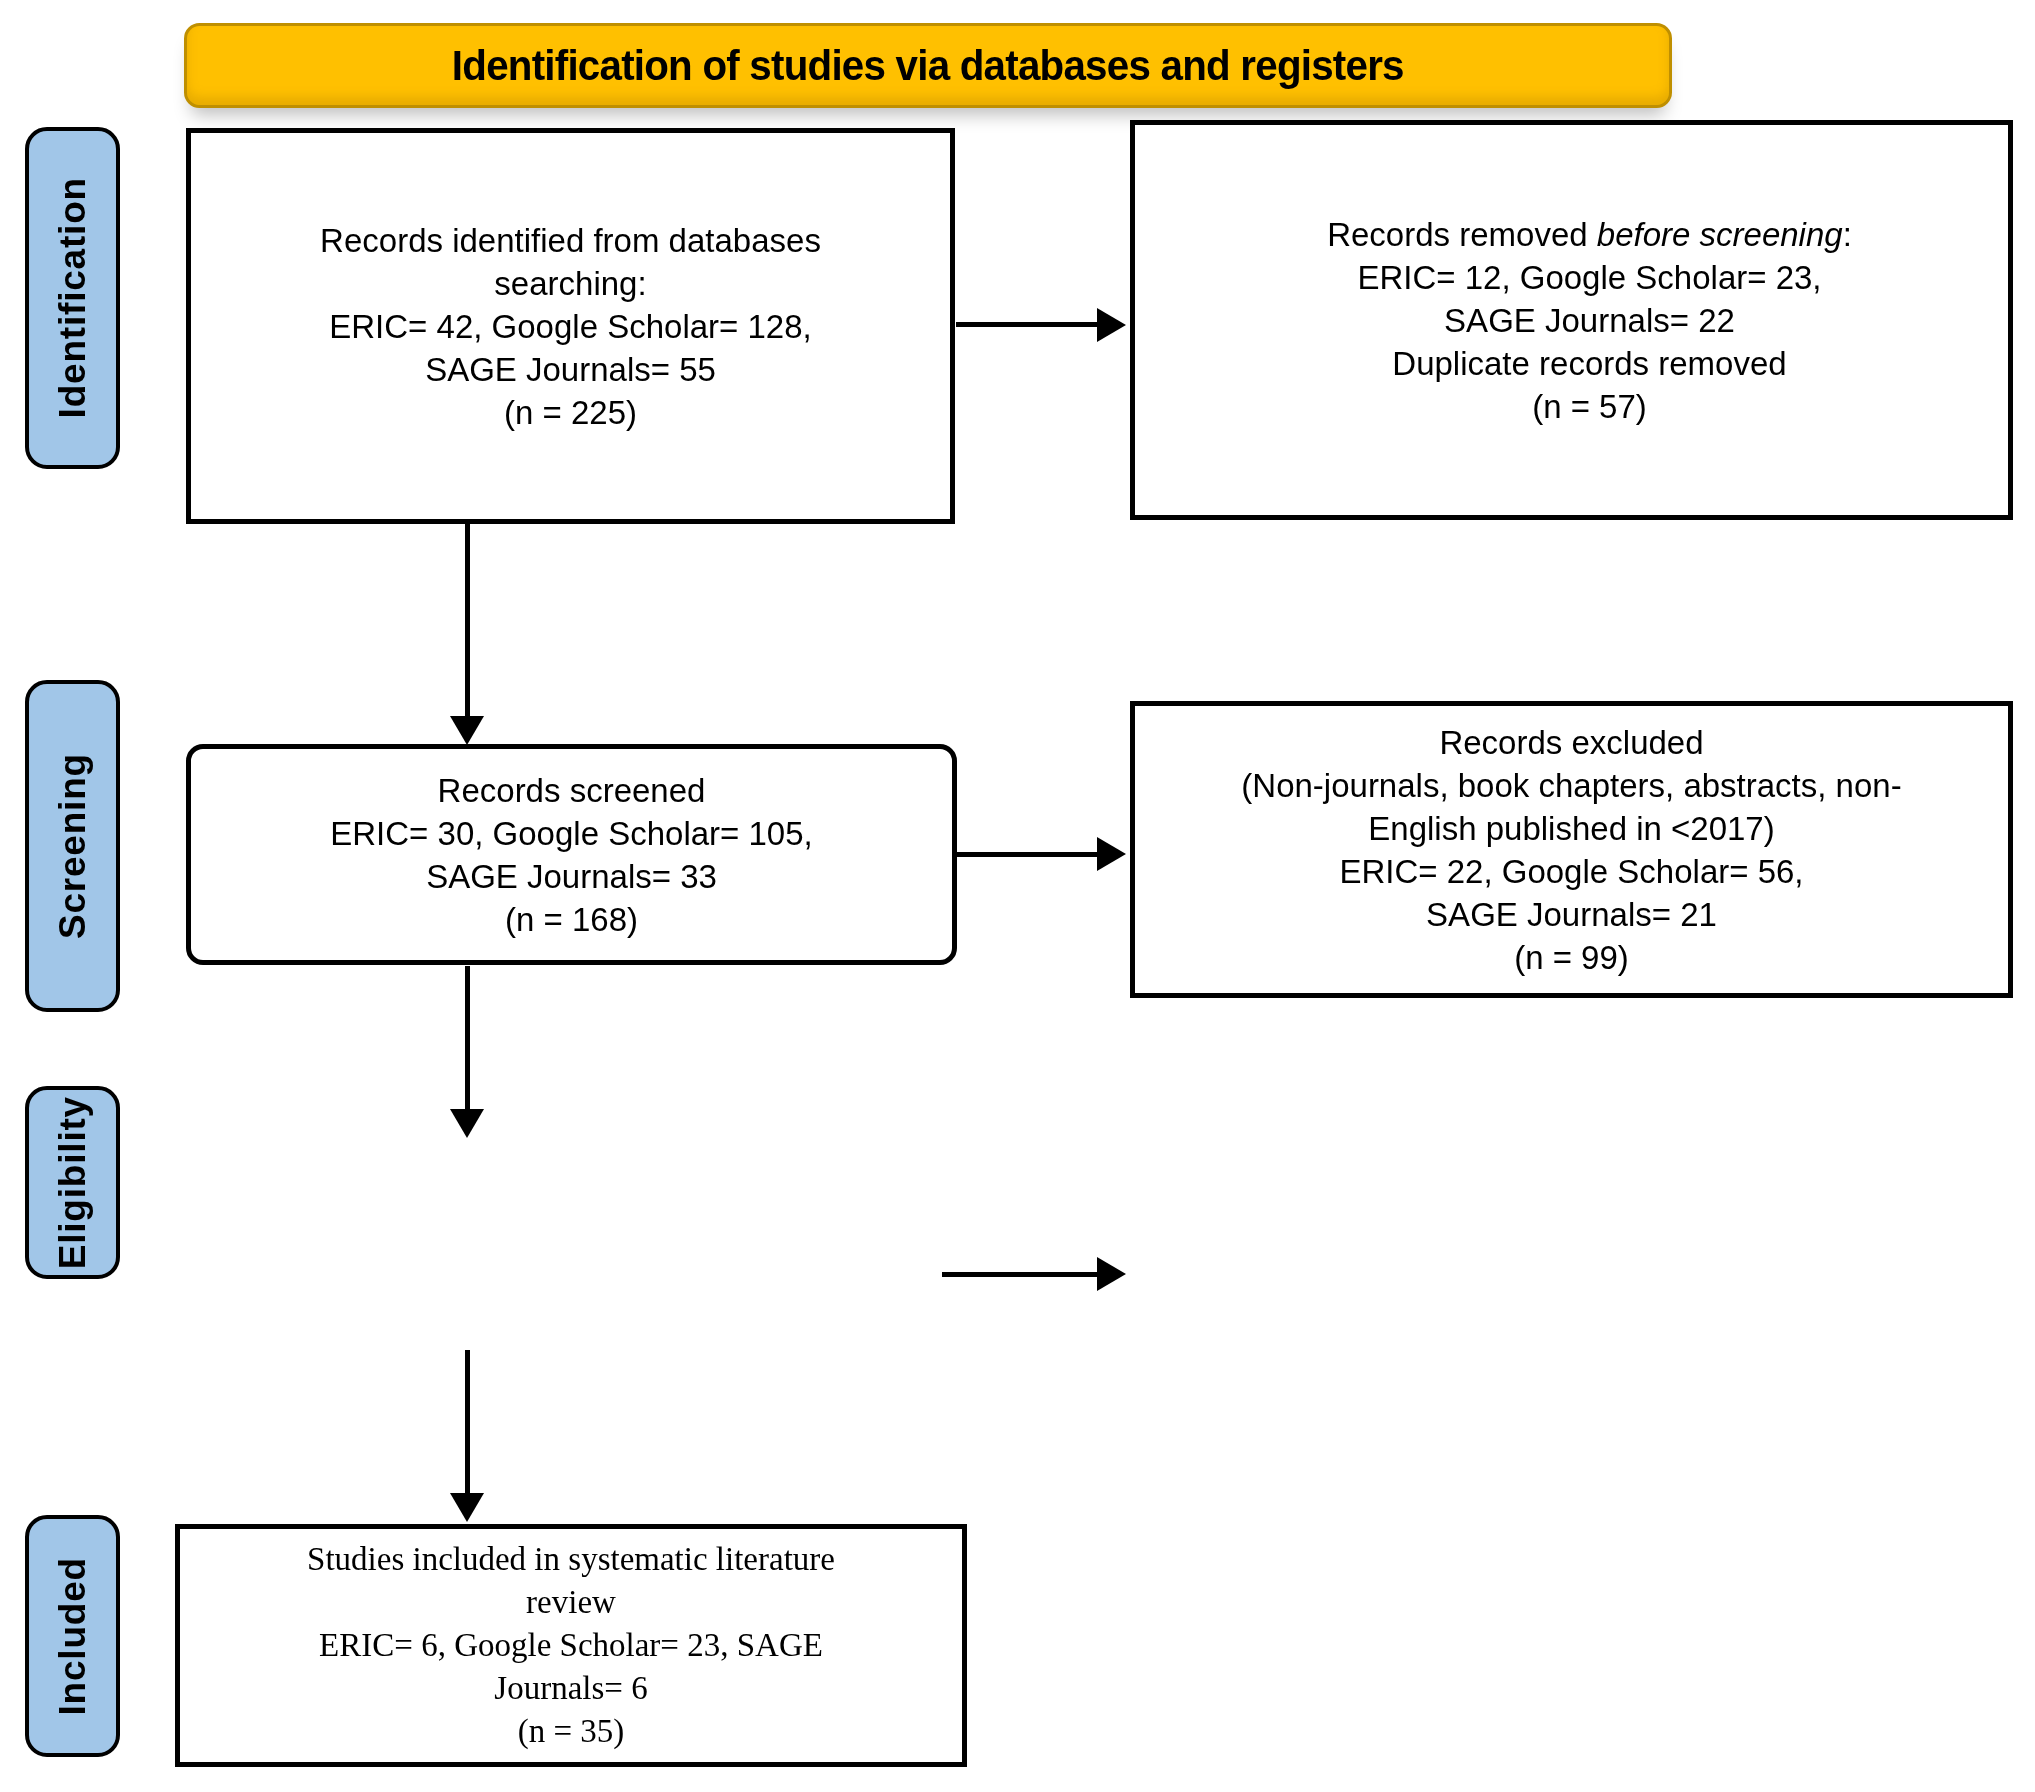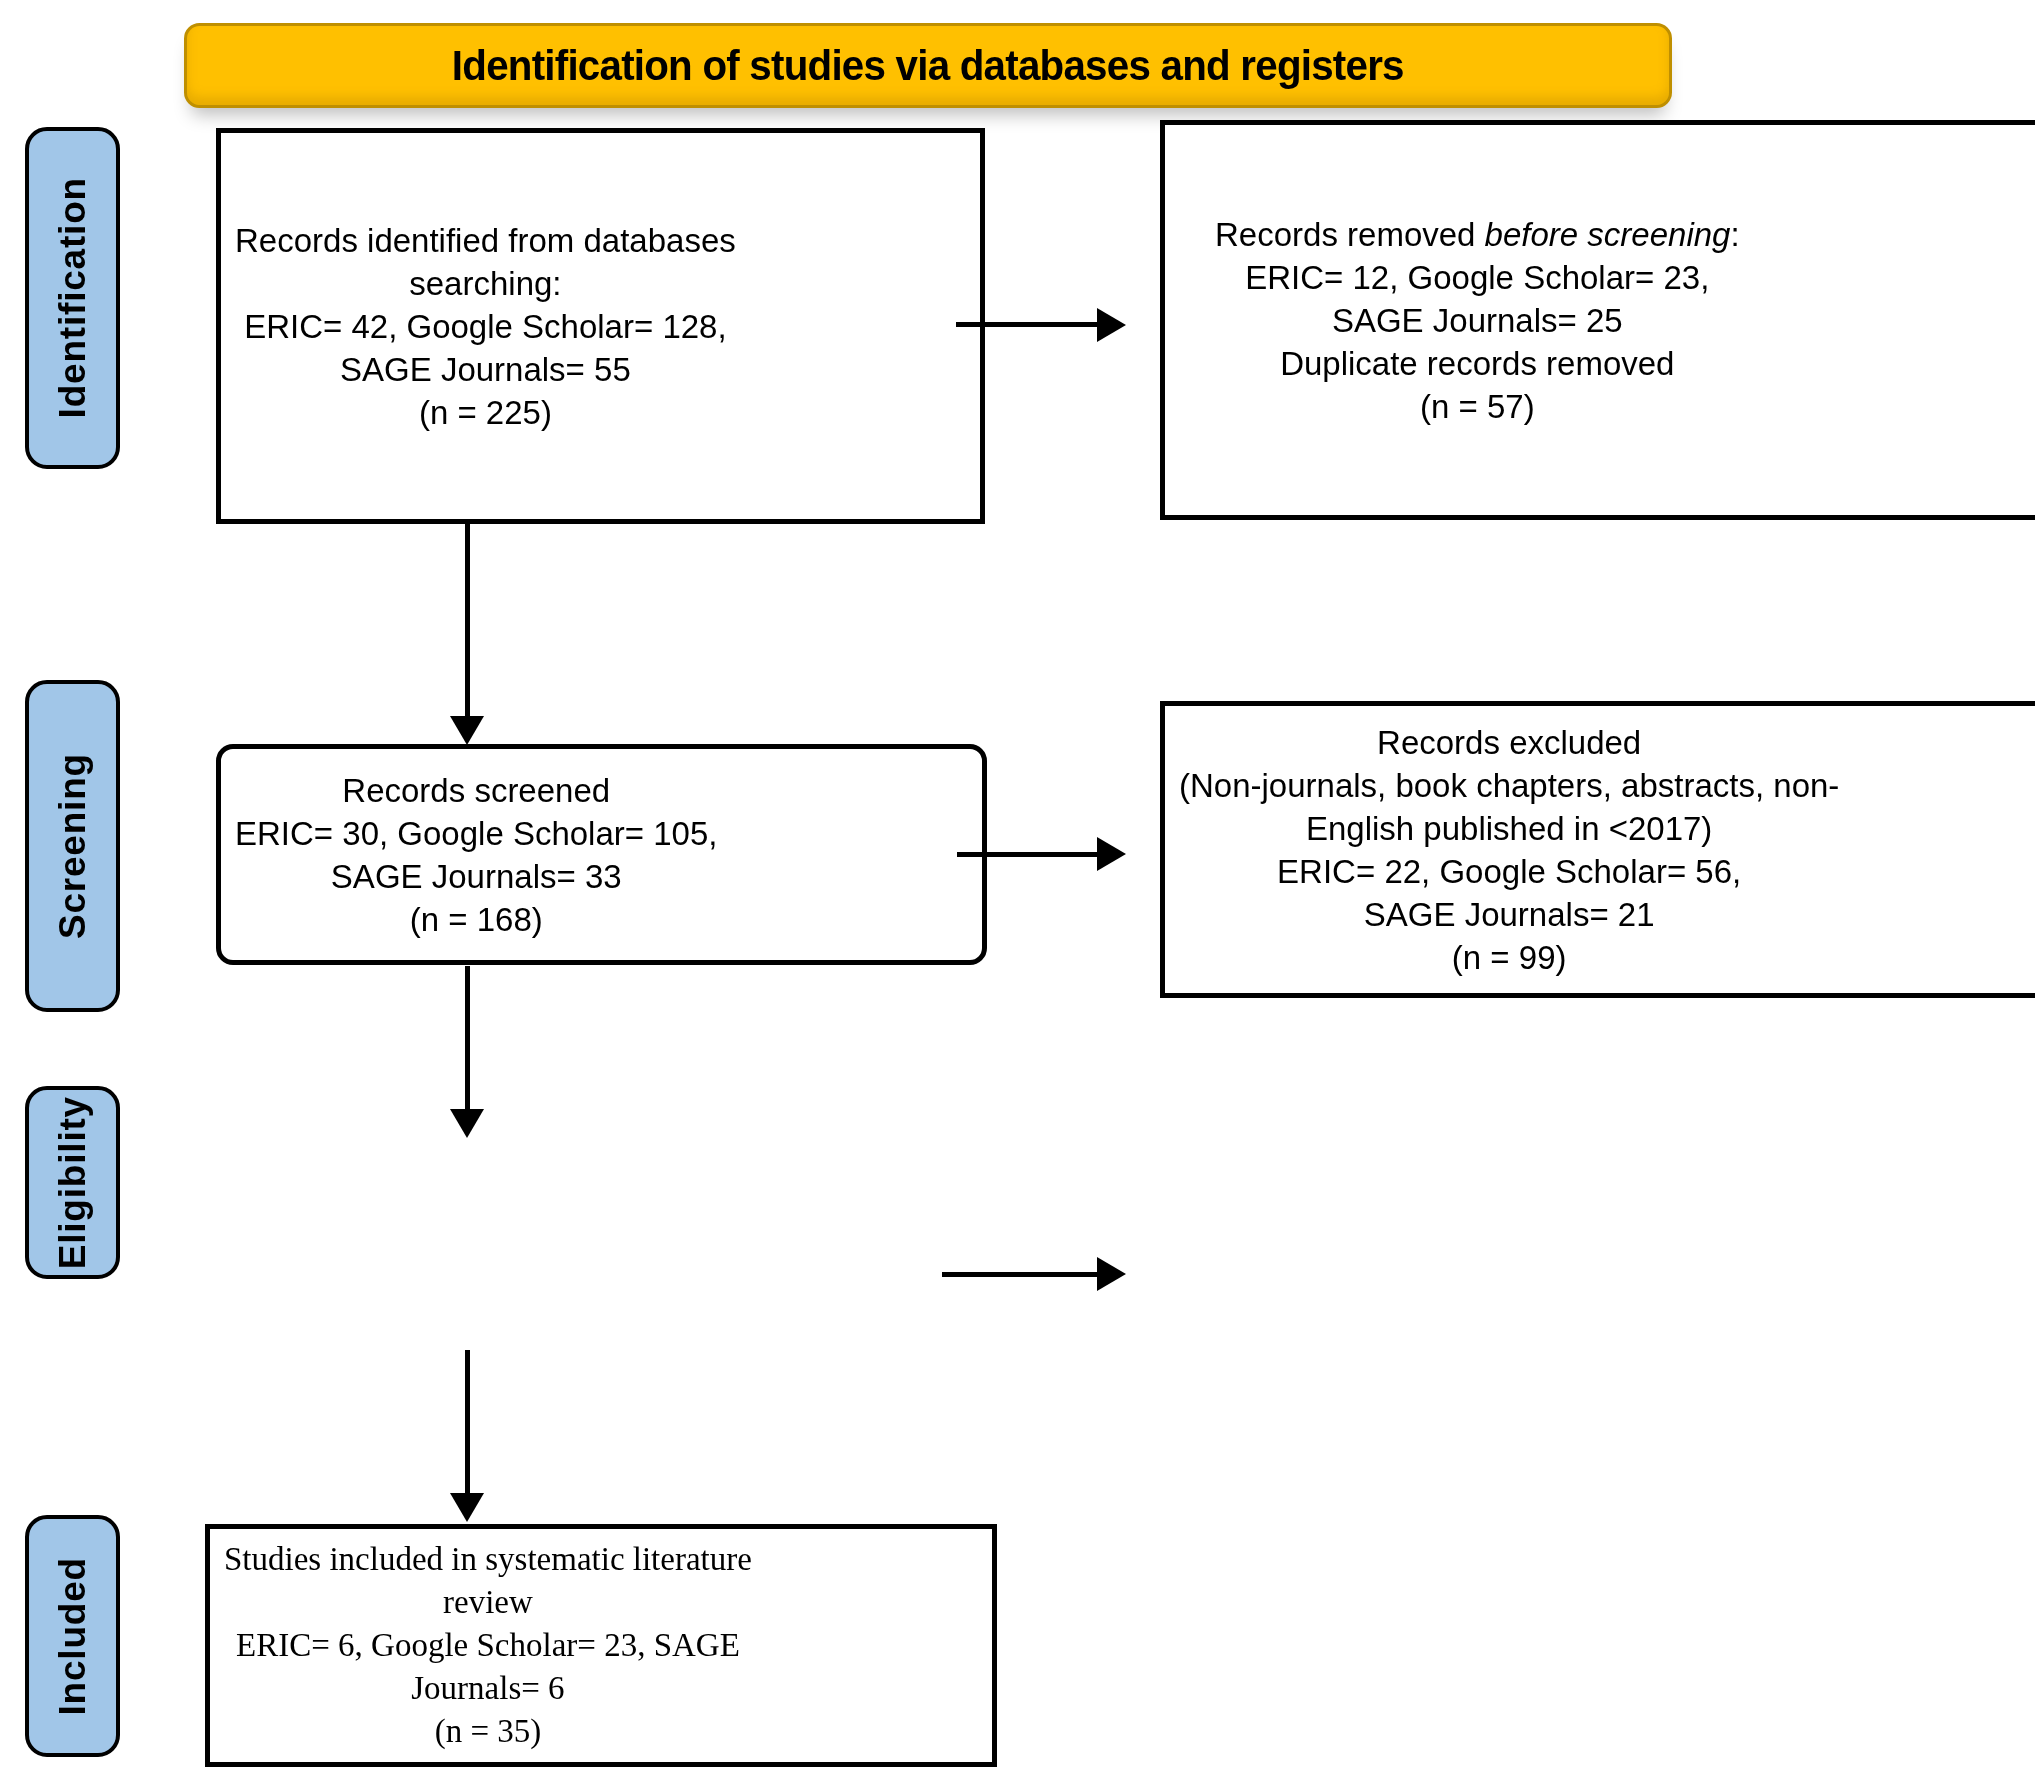--- a/index.html
+++ b/index.html
@@ -39,23 +39,22 @@
   }
   .stage-label{
     writing-mode:vertical-rl;transform:rotate(180deg);
     font-weight:bold;font-size:37px;color:#000;letter-spacing:0.8px;
     white-space:nowrap;
   }
   .box{
     position:absolute;
     background:#ffffff;border:5.4px solid #000;
     box-sizing:border-box;
-    display:flex;align-items:center;justify-content:flex-start;
+    display:flex;align-items:center;justify-content:center;
     text-align:center;
-    margin-left:30px;
   }
   .box-text{
     font-size:33px;line-height:43px;color:#000;
     padding:0 14px;
   }
   .pre{white-space:pre-line;}
   .it{font-style:italic;}
   .vline{position:absolute;width:4.7px;background:#000;}
   .hline{position:absolute;height:4.7px;background:#000;}
   .ah-down{position:absolute;width:0;height:0;
@@ -91,21 +90,21 @@
     <div class="box-text pre">Records identified from databases
 searching:
 ERIC= 42, Google Scholar= 128,
 SAGE Journals= 55
 (n = 225)</div>
   </div>
   <div class="box" style="left:1130px;top:120px;width:883px;height:400px;padding-left:36px;">
     <div class="box-text">
       <div><span>Records removed </span><span class="it">before screening</span><span>:</span></div>
       <div class="pre">ERIC= 12, Google Scholar= 23,
-SAGE Journals= 25
+SAGE Journals= 22
 Duplicate records removed
 (n = 57)</div>
     </div>
   </div>
 
   <div class="box" style="left:186px;top:744px;width:771px;height:221px;border-radius:17px;">
     <div class="box-text pre">Records screened
 ERIC= 30, Google Scholar= 105,
 SAGE Journals= 33
 (n = 168)</div>

